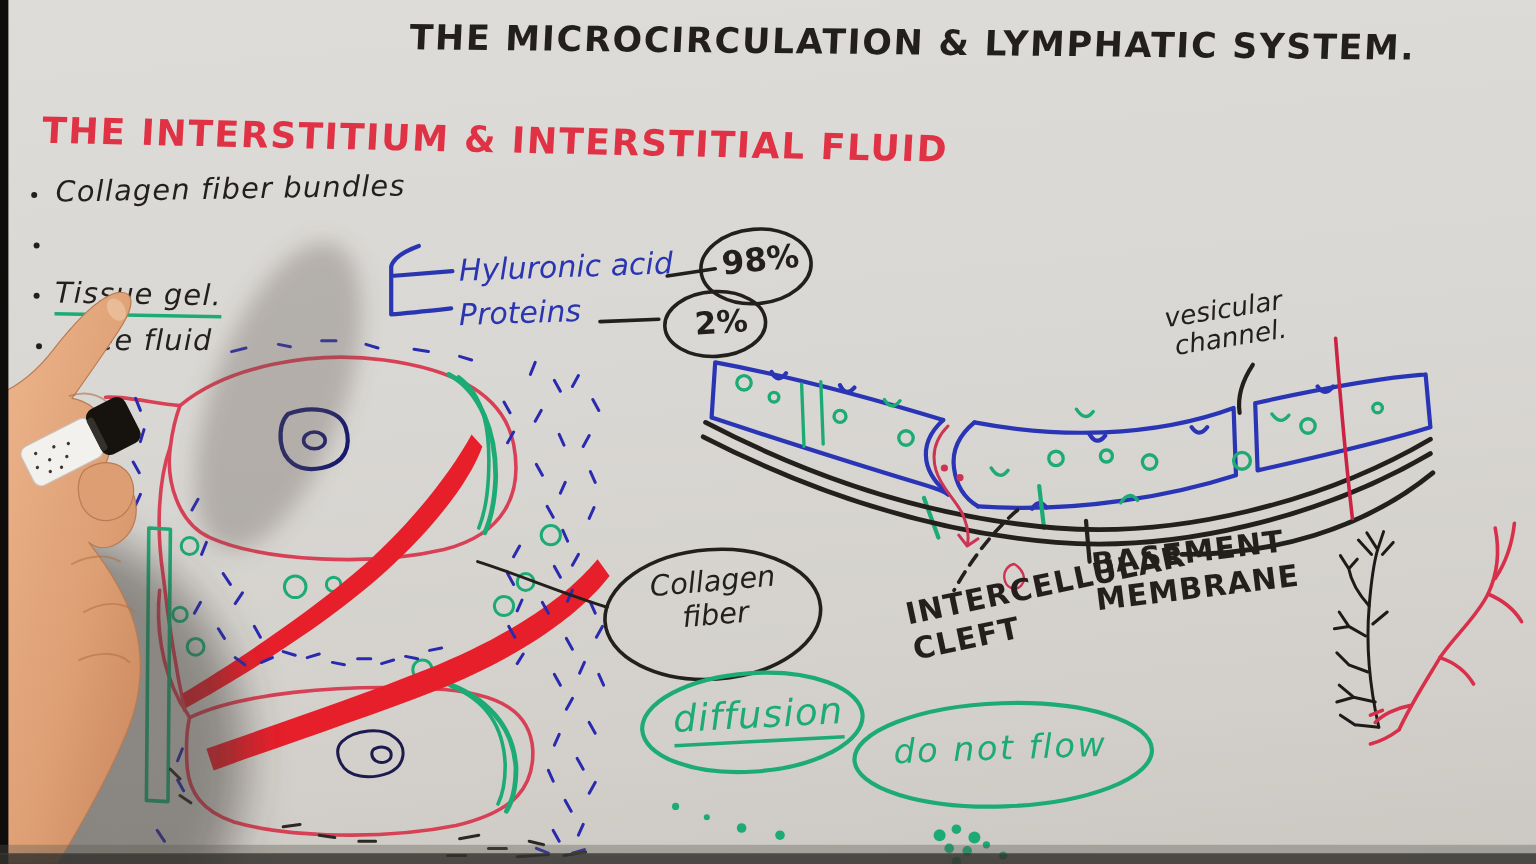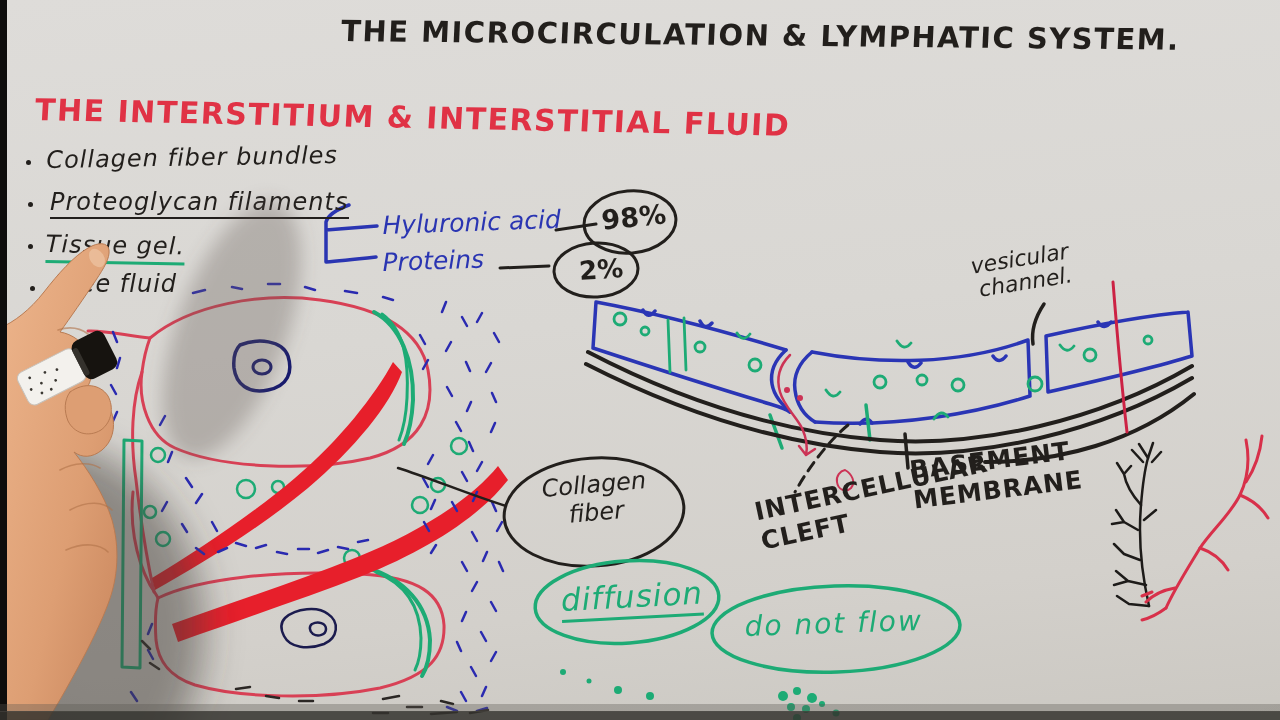--- a/index.html
+++ b/index.html
@@ -179,21 +179,20 @@
   <div id="text" class="layer">
 
     <div class="t title" style="left:342px; top:14px;">THE MICROCIRCULATION &amp; LYMPHATIC SYSTEM.</div>
 
     <div class="t subtitle" style="left:36px; top:92px;">THE INTERSTITIUM &amp; INTERSTITIAL FLUID</div>
 
     <span class="dot" style="left:26px; top:160px;"></span>
     <div class="t bullet" style="left:46px; top:146px; transform:rotate(-1deg);">Collagen fiber bundles</div>
 
     <span class="dot" style="left:28px; top:202px;"></span>
-    <div class="t bullet u-black" style="left:50px; top:188px;">Proteoglycan filaments</div>
 
     <span class="dot" style="left:28px; top:244px;"></span>
     <div class="t bullet u-green" style="left:46px; top:230px; transform:rotate(1deg);">Tissue gel.</div>
 
     <span class="dot" style="left:30px; top:286px;"></span>
     <div class="t bullet" style="left:54px; top:270px;">Free fluid</div>
 
     <div class="t hw-script blue" style="left:382px; top:211px; font-size:25px; transform:rotate(-2deg);">Hyluronic acid</div>
     <div class="t" style="left:600px; top:205px; font-size:27px; font-weight:bold; transform:rotate(-6deg);">98%</div>
 

